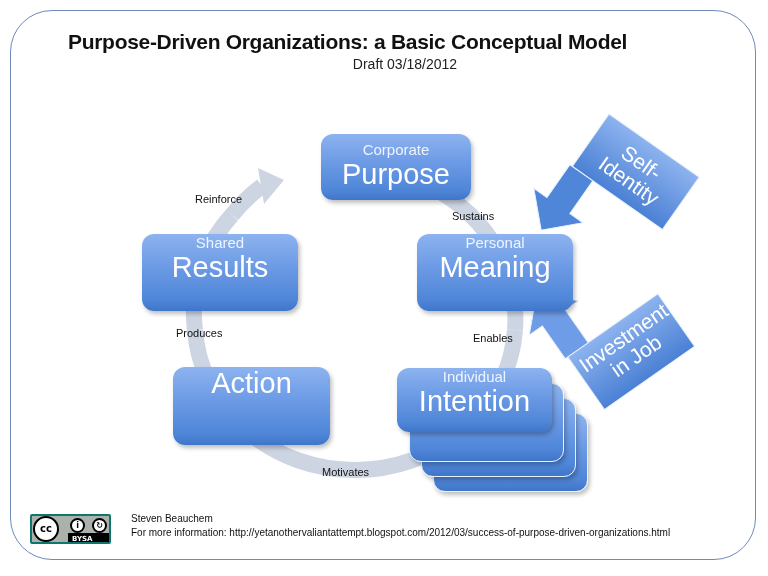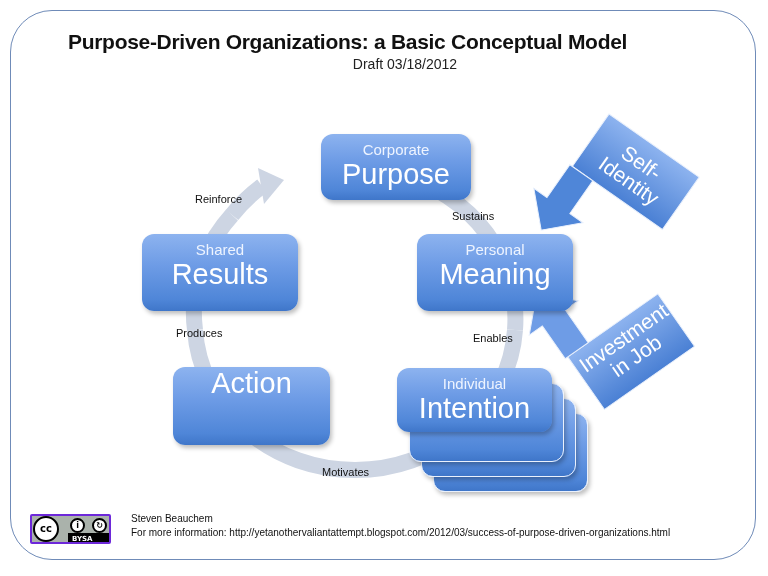--- a/index.html
+++ b/index.html
@@ -60,21 +60,21 @@
       background: linear-gradient(to bottom, #8db3ef 0%, #6e9ce6 40%, #4f86d8 85%, #3f76c9 100%);
       box-shadow: 2px 3px 4px rgba(0,0,0,0.25);
       color: #ffffff;
       text-align: center;
       box-sizing: border-box;
     }
     .box .small {
       display: block;
       font-size: 15px;
       line-height: 16px;
-      margin-top: 8px;
+      margin-top: 1px;
       color: #eef4ff;
     }
     .box .big {
       display: block;
       font-size: 29px;
       line-height: 32px;
       color: #ffffff;
     }
     .stack {
       position: absolute;
@@ -108,21 +108,21 @@
       color: #111;
       white-space: nowrap;
     }
     .cc-badge {
       position: absolute;
       left: 30px;
       top: 514px;
       width: 81px;
       height: 30px;
       background: #aab2ab;
-      border: 2px solid #6d28d9;
+      border: 2px solid #0f766e;
       border-radius: 2px;
       box-sizing: border-box;
       overflow: hidden;
     }
     .cc-badge .band {
       position: absolute;
       left: 36px;
       right: 0;
       bottom: 0;
       height: 9px;

